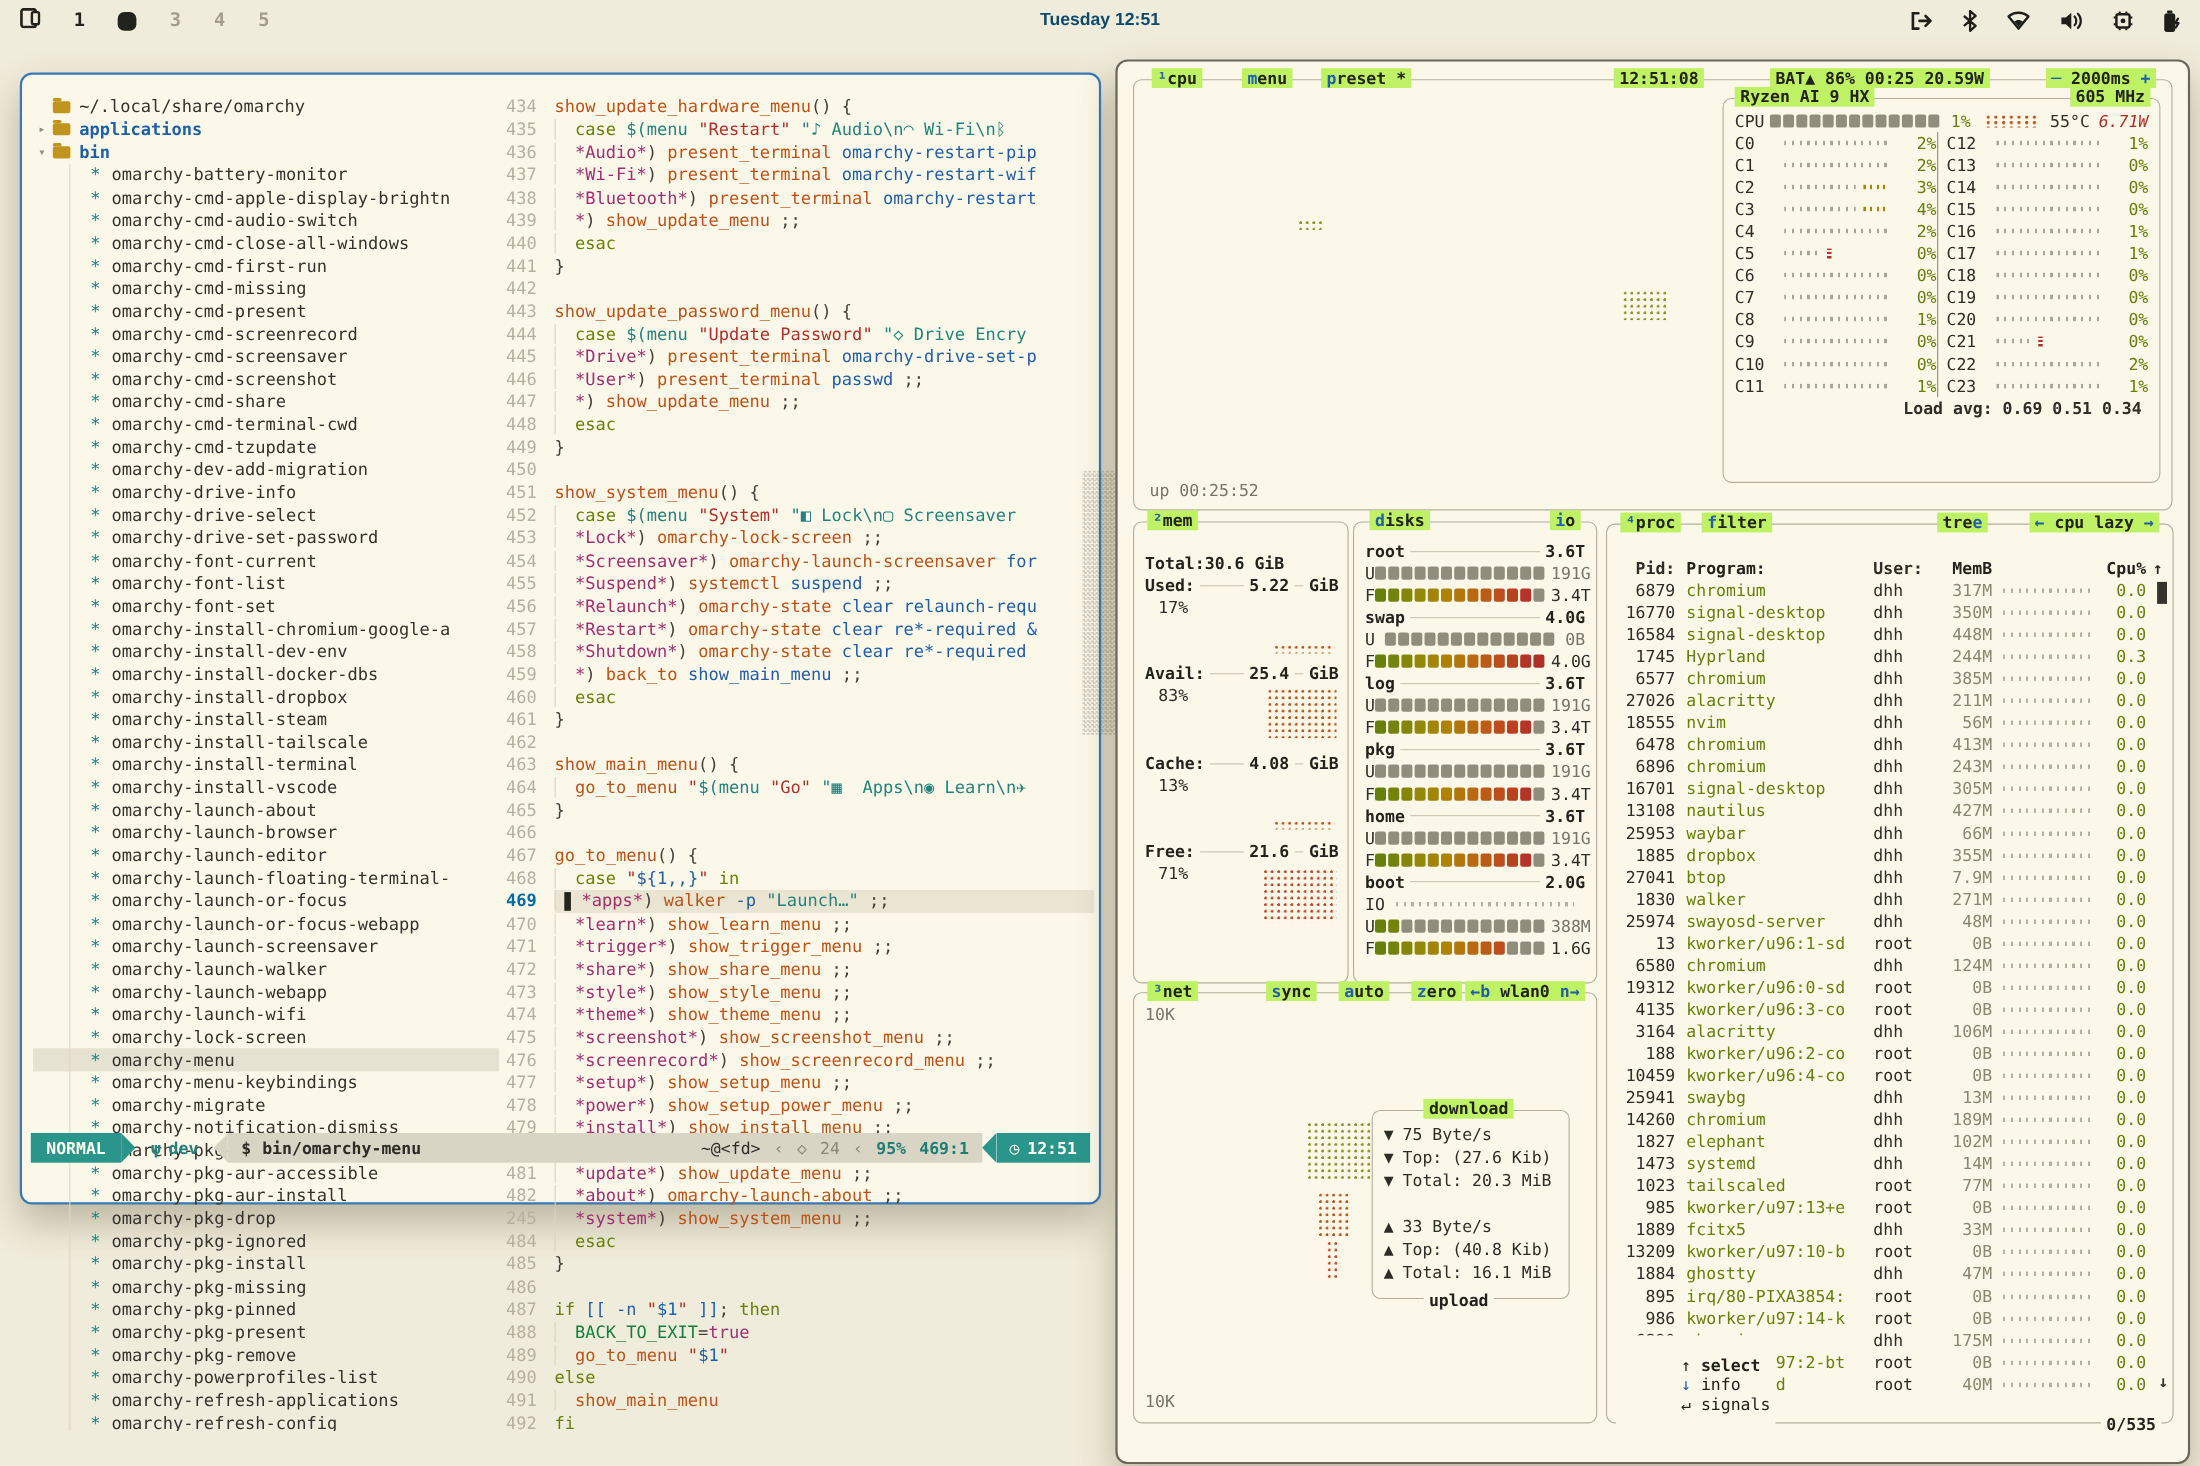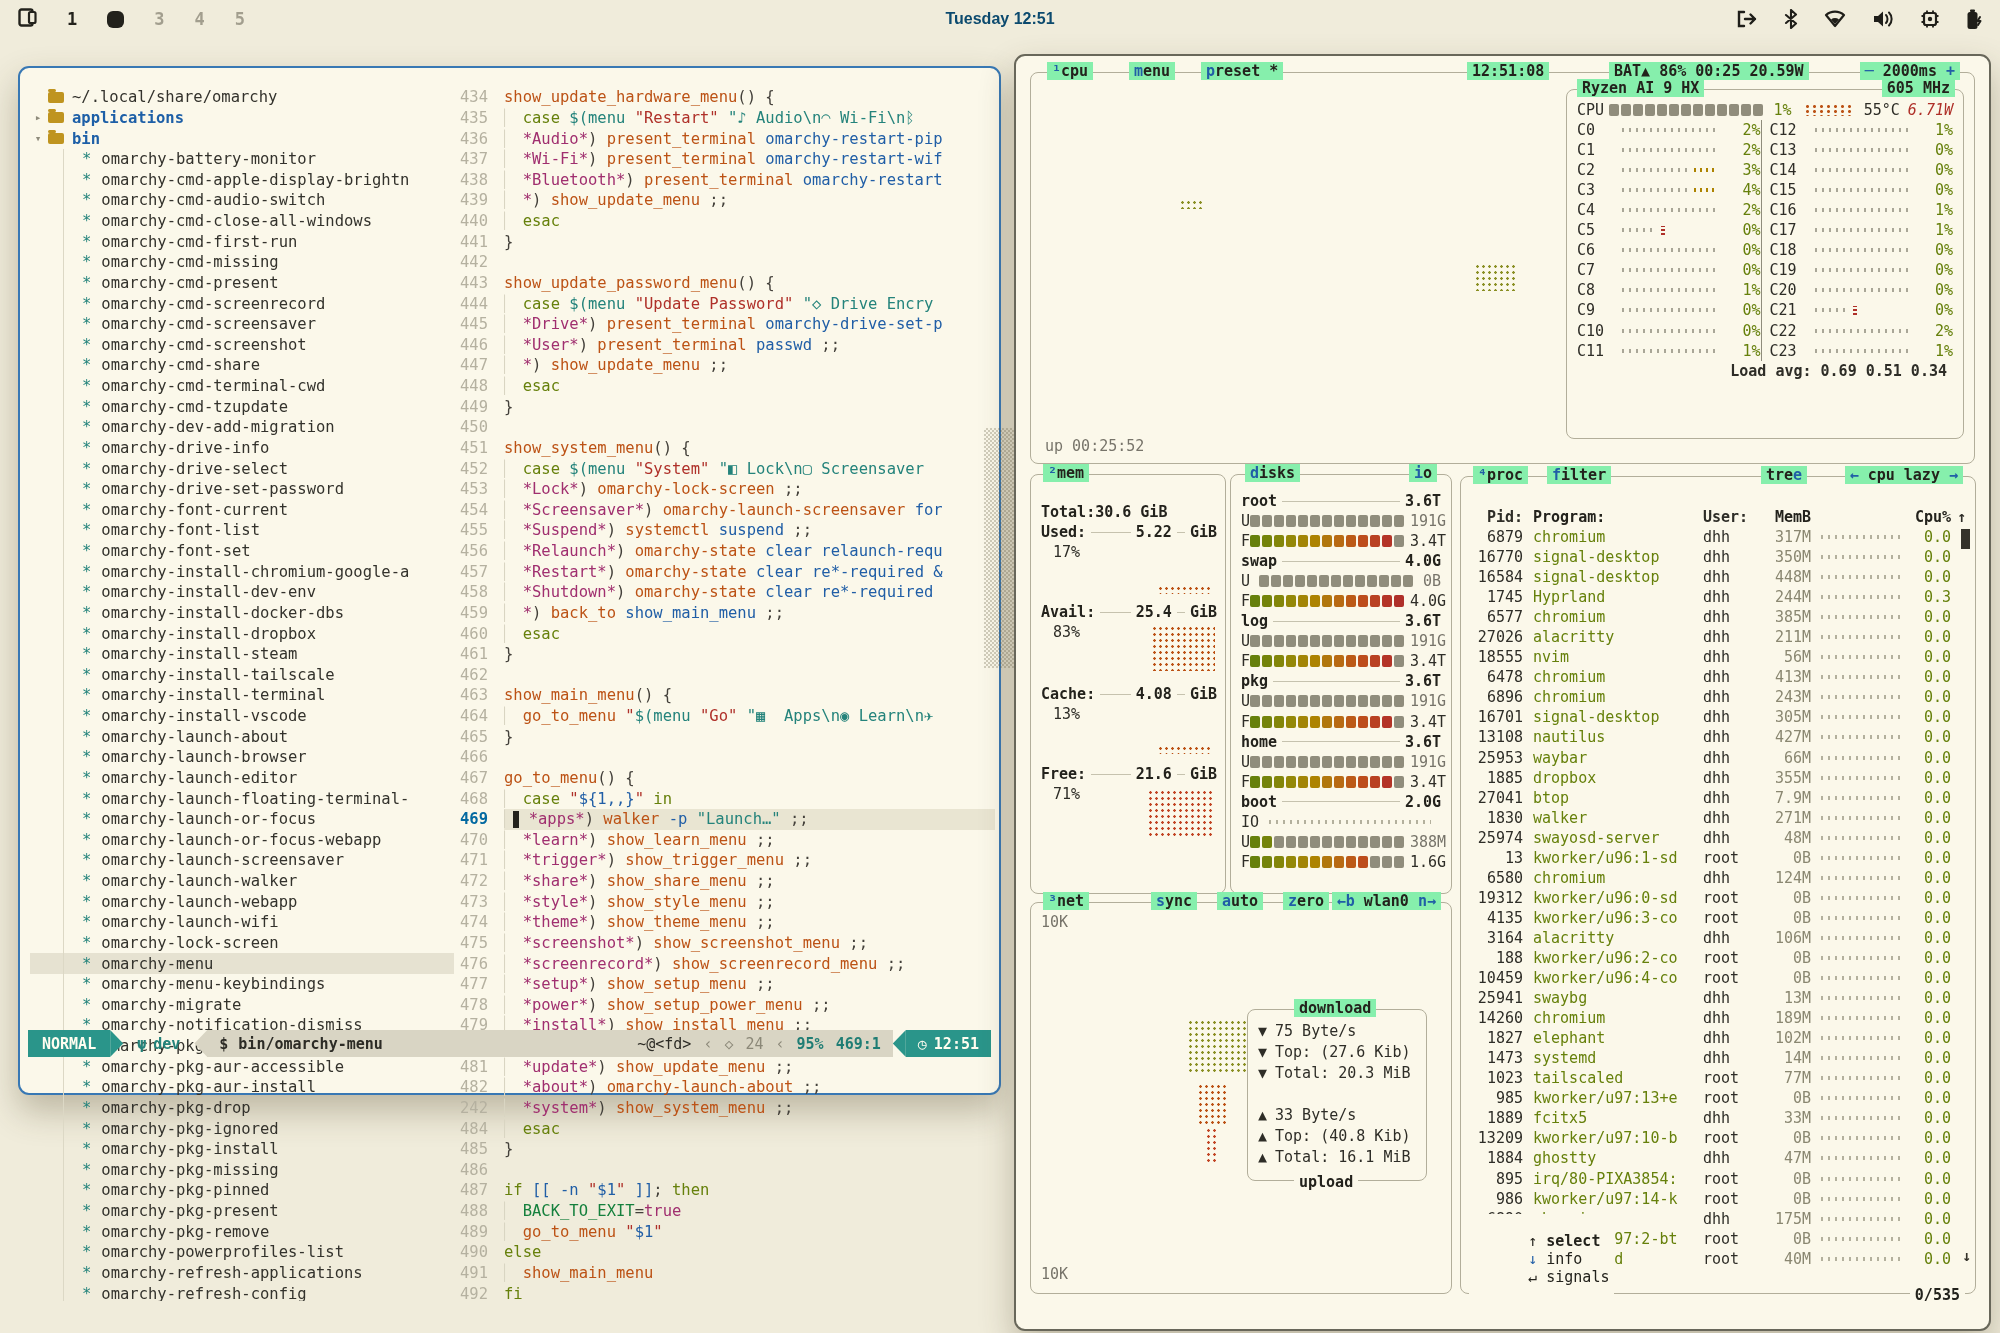--- a/index.html
+++ b/index.html
@@ -57,21 +57,21 @@
   .sl-c-arr { width:13px; background:#d9d5c4; clip-path:polygon(100% 0,100% 100%,0 50%); }
   .sl-c { background:#d9d5c4; flex:1; display:flex; align-items:center; gap:10px; padding:0 12px; color:#2c2b25; }
   .sl-right { margin-left:auto; display:flex; align-items:center; gap:12px; }
   .sl-dim { color:#8b8878; }
   .sl-teal { color:#1f7d74; font-weight:bold; }
   .sl-z-arr { width:13px; background:#2a958a; clip-path:polygon(100% 0,100% 100%,0 50%); }
   .sl-z { background:#2a958a; color:#fffdf0; font-weight:bold; display:flex; align-items:center; gap:7px; padding:0 12px; }
 
   
   .bbox { position:absolute; border:1.5px solid #b2ae9a; border-radius:8px; }
-  .btitle { position:absolute; top:-11px; background:#86efac; padding:0 5px; font-family:"DejaVu Sans Mono",monospace; font-size:15px; font-weight:bold; color:#23221c; white-space:pre; }
+  .btitle { position:absolute; top:-11px; background:#bef264; padding:0 5px; font-family:"DejaVu Sans Mono",monospace; font-size:15px; font-weight:bold; color:#23221c; white-space:pre; }
   .bfoot  { position:absolute; bottom:-11px; background:#fbf8ea; padding:0 5px; font-family:"DejaVu Sans Mono",monospace; font-size:15px; color:#23221c; white-space:pre; }
   .sup { color:#205ea6; font-weight:bold; }
   .hk { color:#205ea6; }
   .btext { font-family:"DejaVu Sans Mono",monospace; font-size:15px; color:#2e2d27; }
   .brow { height:20.05px; display:flex; align-items:center; font-family:"DejaVu Sans Mono",monospace; font-size:15px; color:#2e2d27; }
   .bold { font-weight:bold; }
   .olv { color:#66800b; }
   .red { color:#af3029; }
   .dim { color:#77746a; }
   .blkm { display:flex; gap:2px; align-items:center; }
@@ -431,21 +431,21 @@
       </div>
       <div class="cline">
         <span class="num">481</span>
         <span class="ctxt"><span class="c-g">▏ </span><span class="c-pat">*update*</span><span class="c-pun">) </span><span class="c-fn">show_update_menu</span><span class="c-pun"> ;;</span></span>
       </div>
       <div class="cline">
         <span class="num">482</span>
         <span class="ctxt"><span class="c-g">▏ </span><span class="c-pat">*about*</span><span class="c-pun">) </span><span class="c-fn">omarchy-launch-about</span><span class="c-pun"> ;;</span></span>
       </div>
       <div class="cline">
-        <span class="num">242</span>
+        <span class="num">245</span>
         <span class="ctxt"><span class="c-g">▏ </span><span class="c-pat">*system*</span><span class="c-pun">) </span><span class="c-fn">show_system_menu</span><span class="c-pun"> ;;</span></span>
       </div>
       <div class="cline">
         <span class="num">484</span>
         <span class="ctxt"><span class="c-g">▏ </span><span class="c-kw">esac</span></span>
       </div>
       <div class="cline">
         <span class="num">485</span>
         <span class="ctxt"><span class="c-pun">}</span></span>
       </div>

